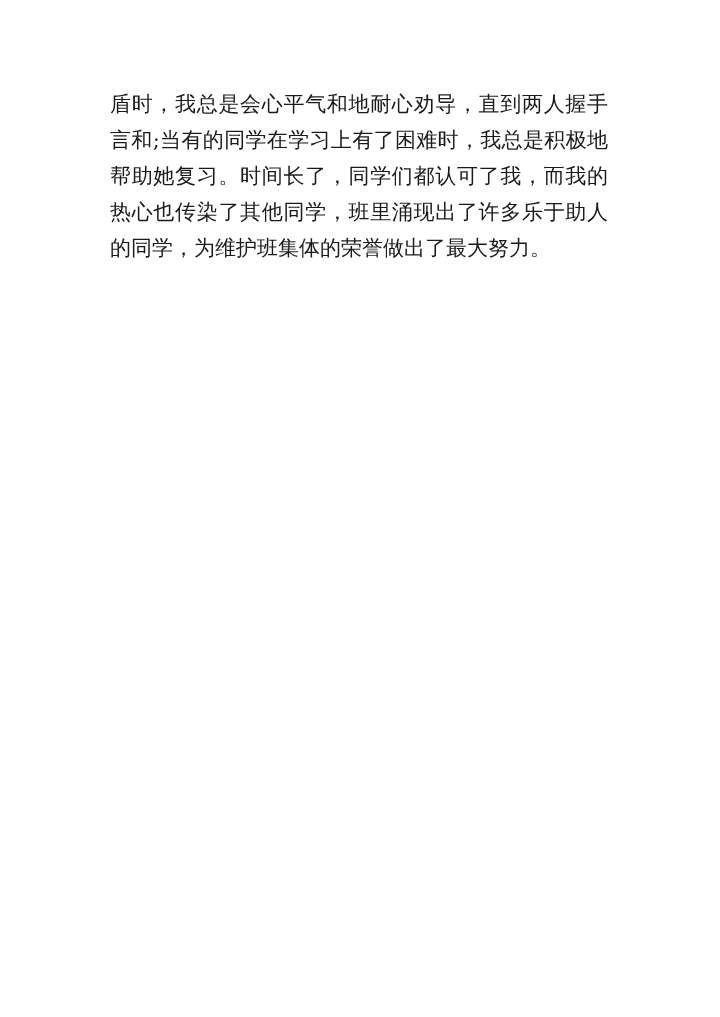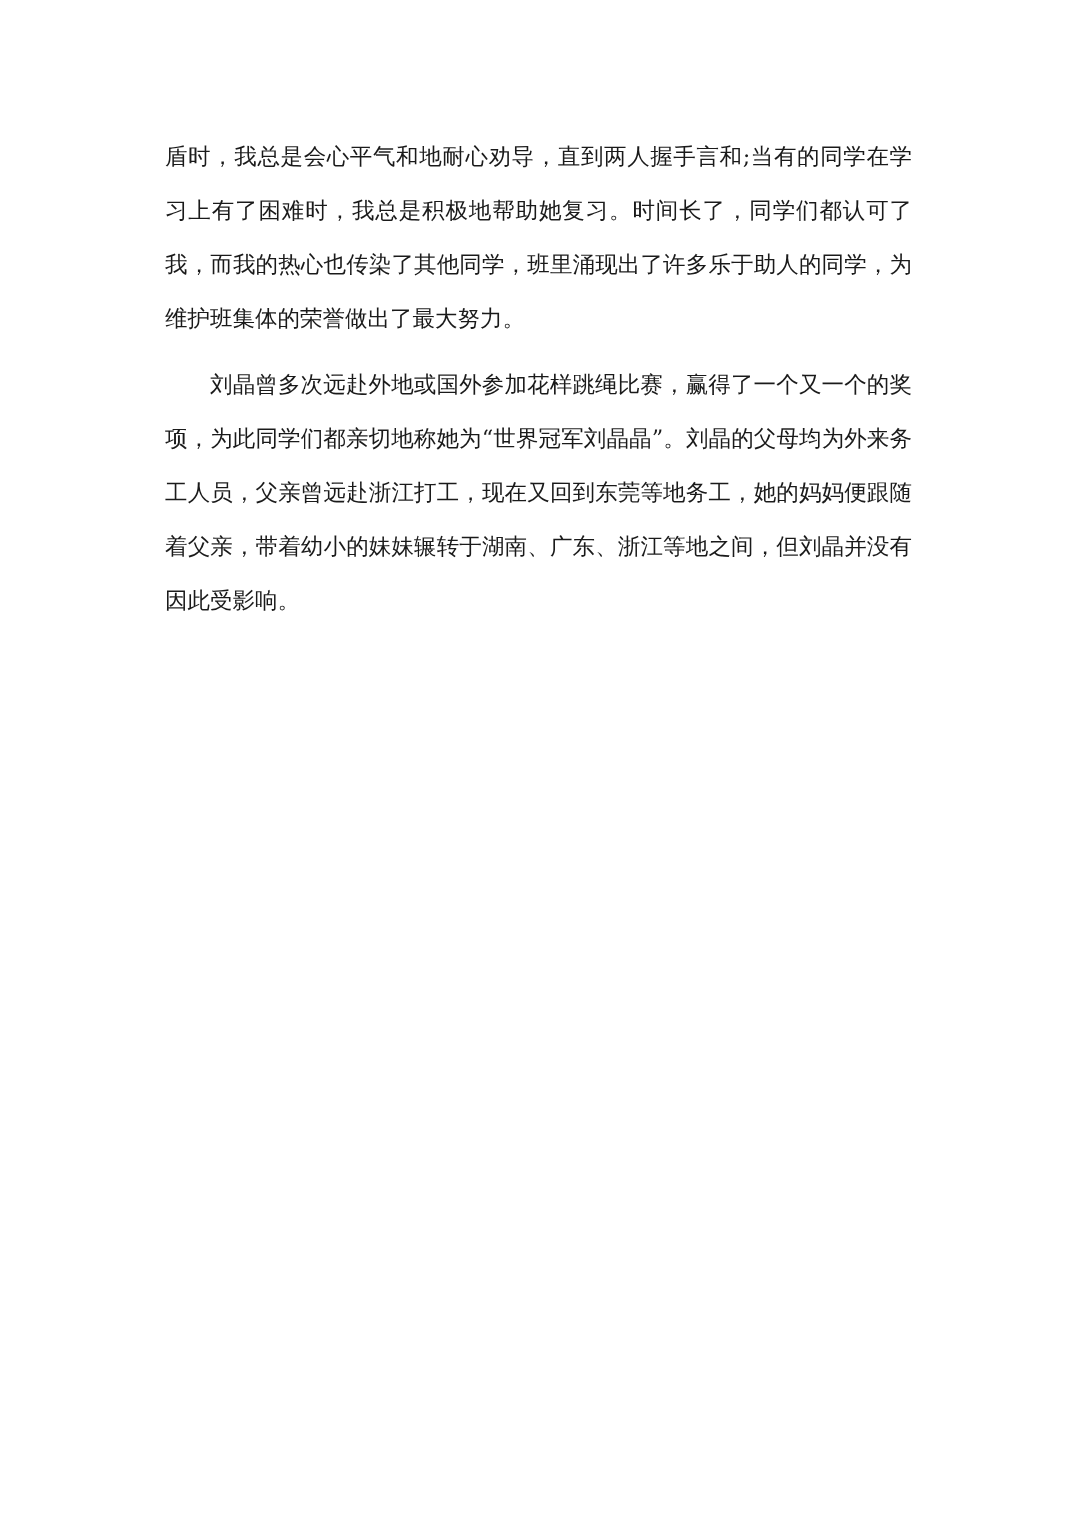--- a/index.html
+++ b/index.html
@@ -1,25 +1,24 @@
 <!DOCTYPE html>
 <html><head>
 <meta charset="utf-8">
 <style>
   html, body { margin: 0; padding: 0; background: #ffffff; }
   body { width: 720px; height: 1017px; position: relative; overflow: hidden; }
   .page {
     position: absolute; left: 110px; top: 86px; width: 498px;
     font-family: "DejaVu Serif", "Liberation Serif", serif;
-    font-size: 15px; color: #1a1a1a; line-height: 36px;
+    font-size: 21px; color: #1a1a1a; line-height: 36px;
     text-align: justify;
   }
   .para { margin: 0 0 8px 0; text-indent: 2em; }
   .para.cont { text-indent: 0; }
   .title { margin: 34px 0 0 0; text-indent: 0; }
 </style>
 </head>
 <body>
 
 <div class="page">
   <p class="para cont">盾时，我总是会心平气和地耐心劝导，直到两人握手言和;当有的同学在学习上有了困难时，我总是积极地帮助她复习。时间长了，同学们都认可了我，而我的热心也传染了其他同学，班里涌现出了许多乐于助人的同学，为维护班集体的荣誉做出了最大努力。</p>
-  <p class="para">刘晶曾多次远赴外地或国外参加花样跳绳比赛，赢得了一个又一个的奖项，为此同学们都亲切地称她为“世界冠军刘晶晶”。刘晶的父母均为外来务工人员，父亲曾远赴浙江打工，现在又回到东莞等地务工，她的妈妈便跟随着父亲，带着幼小的妹妹辗转于湖南、广东、浙江等地之间，但刘晶并没有因此受影响。</p>
 </div>
 
 </body></html>

